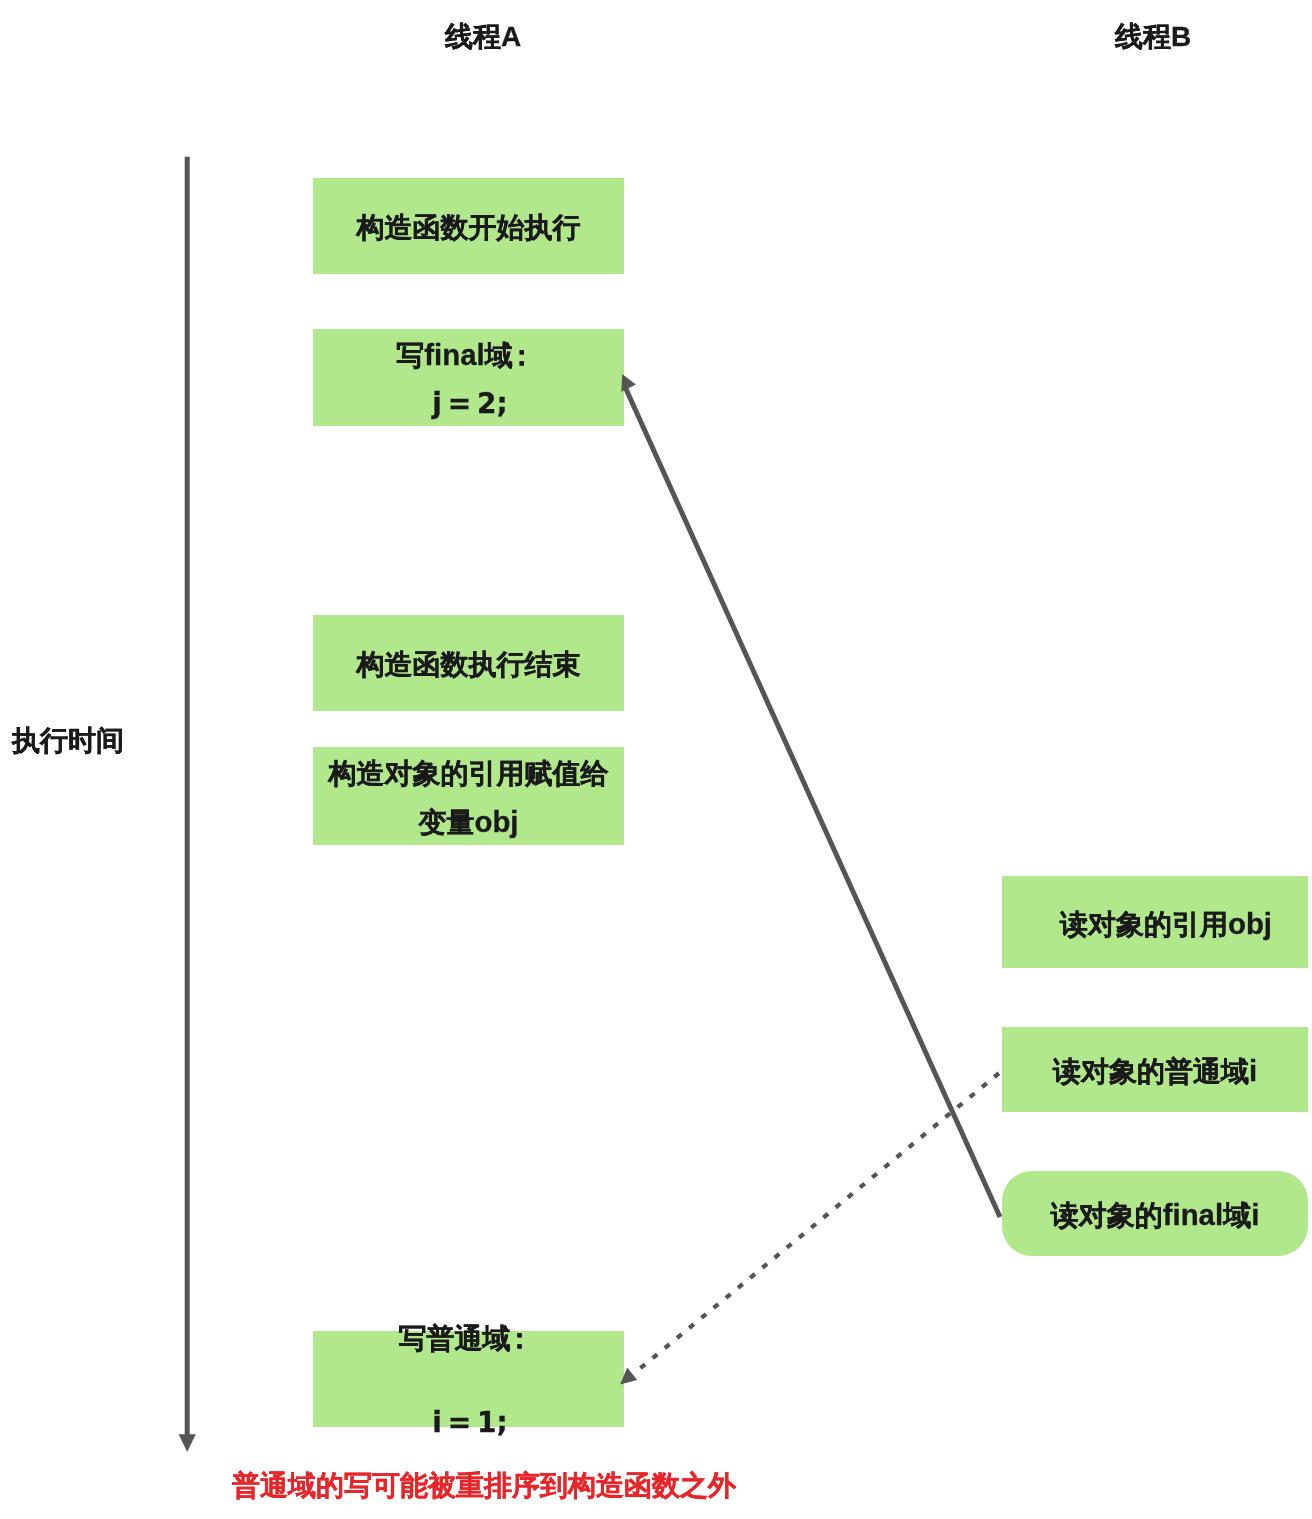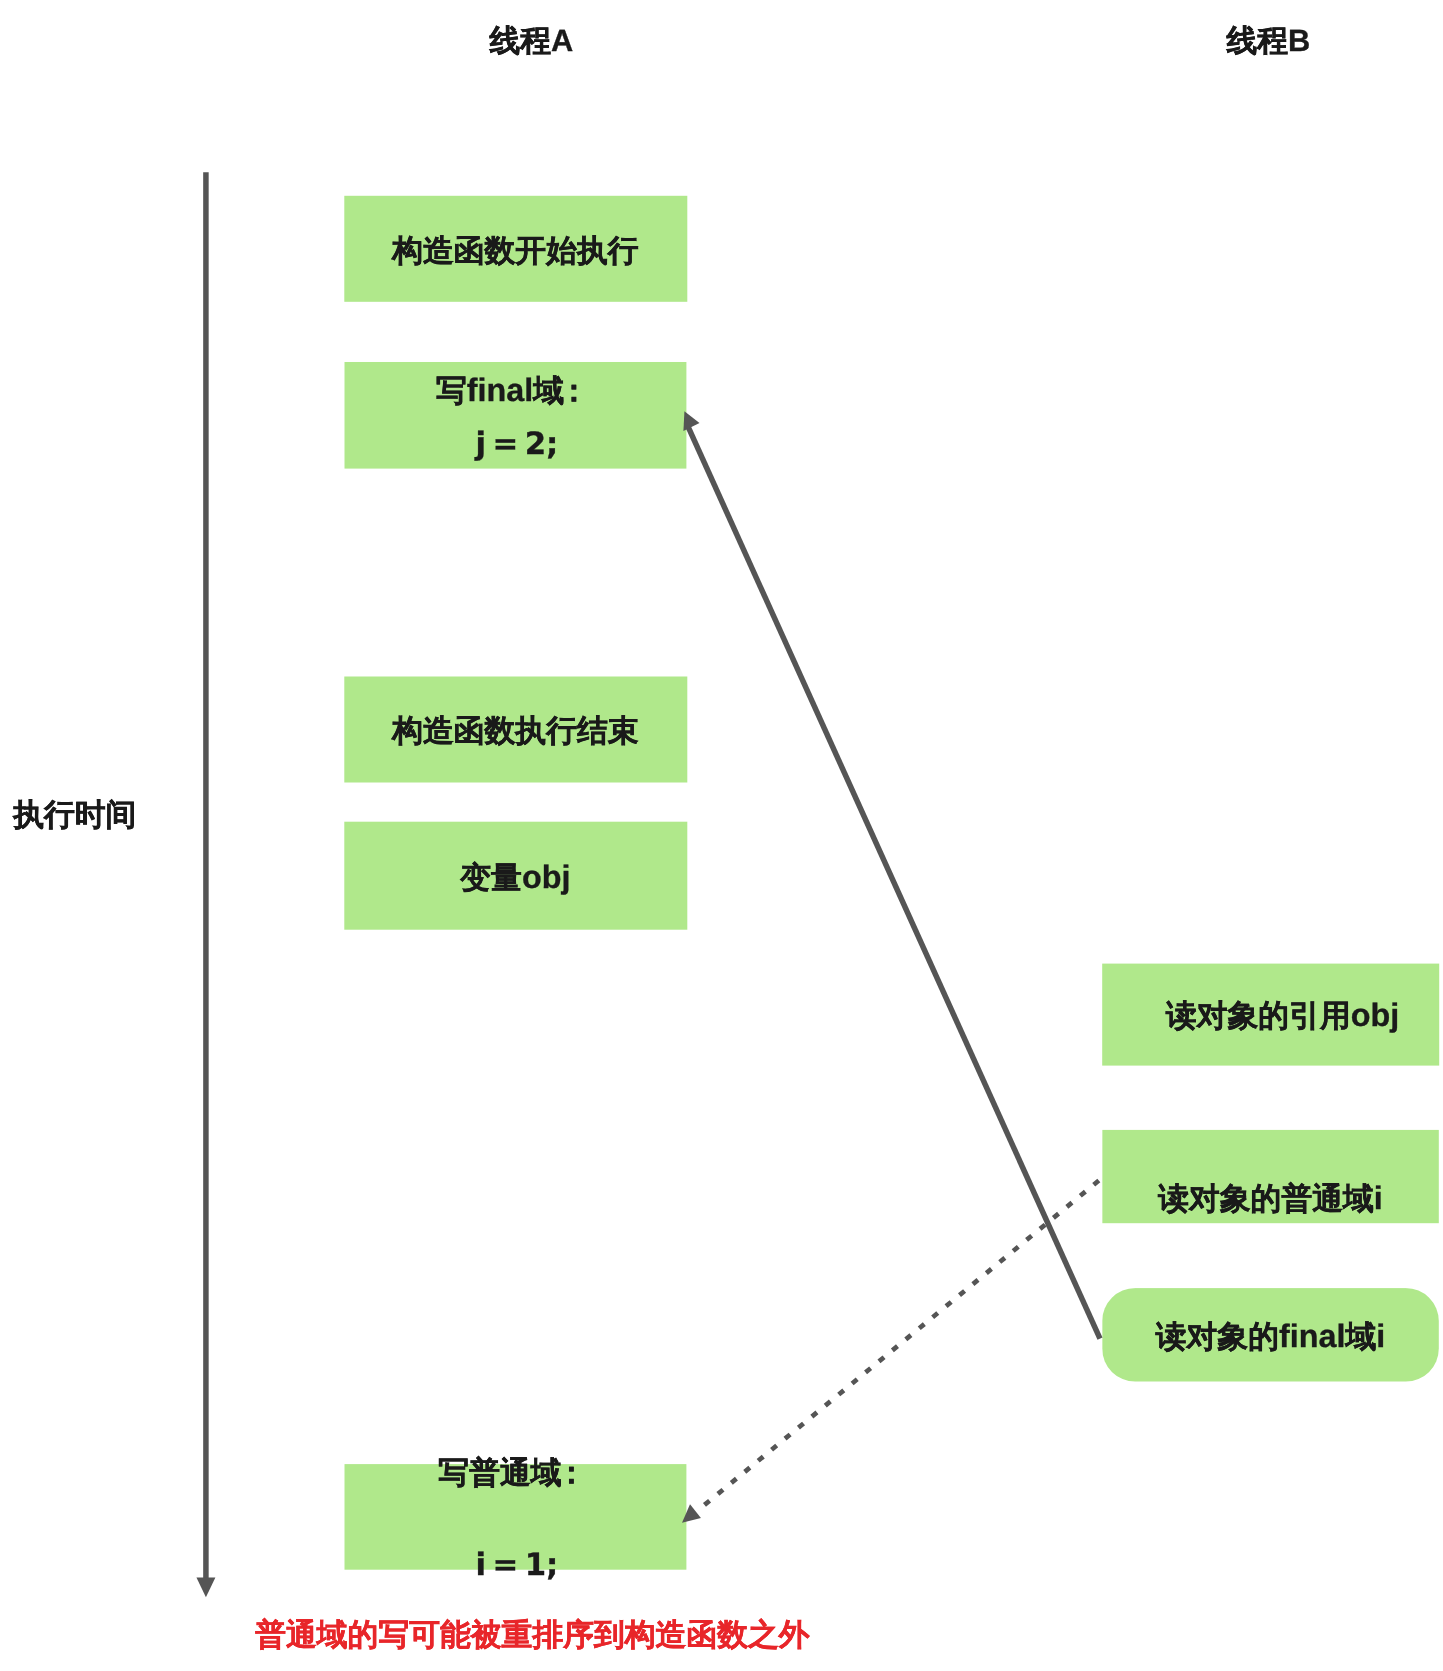--- a/index.html
+++ b/index.html
@@ -97,33 +97,34 @@
     <span class="line">写<span class="lat">final</span>域<span class="fwc">：</span></span>
     <span class="line code"><span class="lat">j</span> = <span class="lat">2</span>;</span>
   </div>
 
 
   <div class="node green" style="left:313px;top:615px;width:311px;height:96px;">
     <span class="line">构造函数执行结束</span>
   </div>
 
   <div class="node green" style="left:313px;top:747px;width:311px;height:98px;">
+    <span class="line">构造对象的引用赋值给</span>
     <span class="line">变量<span class="lat">obj</span></span>
   </div>
 
   <div class="node green" style="left:313px;top:1331px;width:311px;height:96px;gap:36px;">
     <span class="line">写普通域<span class="fwc">：</span></span>
     <span class="line code"><span class="lat">i</span> = <span class="lat">1</span>;</span>
   </div>
 
   <div class="node green" style="left:1002px;top:876px;width:306px;height:92px;padding-left:22px;">
     <span class="line">读对象的引用<span class="lat">obj</span></span>
   </div>
 
-  <div class="node green" style="left:1002px;top:1027px;width:306px;height:85px;justify-content:flex-end;">
+  <div class="node green" style="left:1002px;top:1027px;width:306px;height:85px;">
     <span class="line">读对象的普通域<span class="lat">i</span></span>
   </div>
 
   <div class="node green" style="left:1002px;top:1171px;width:306px;height:85px;border-radius:30px;">
     <span class="line">读对象的<span class="lat">final</span>域<span class="lat">i</span></span>
   </div>
 
   <svg class="overlay" viewBox="0 0 1312 1519">
     <g>
       <line x1="1000" y1="1217" x2="625.1" y2="387" stroke="#555555" stroke-width="5"></line>

